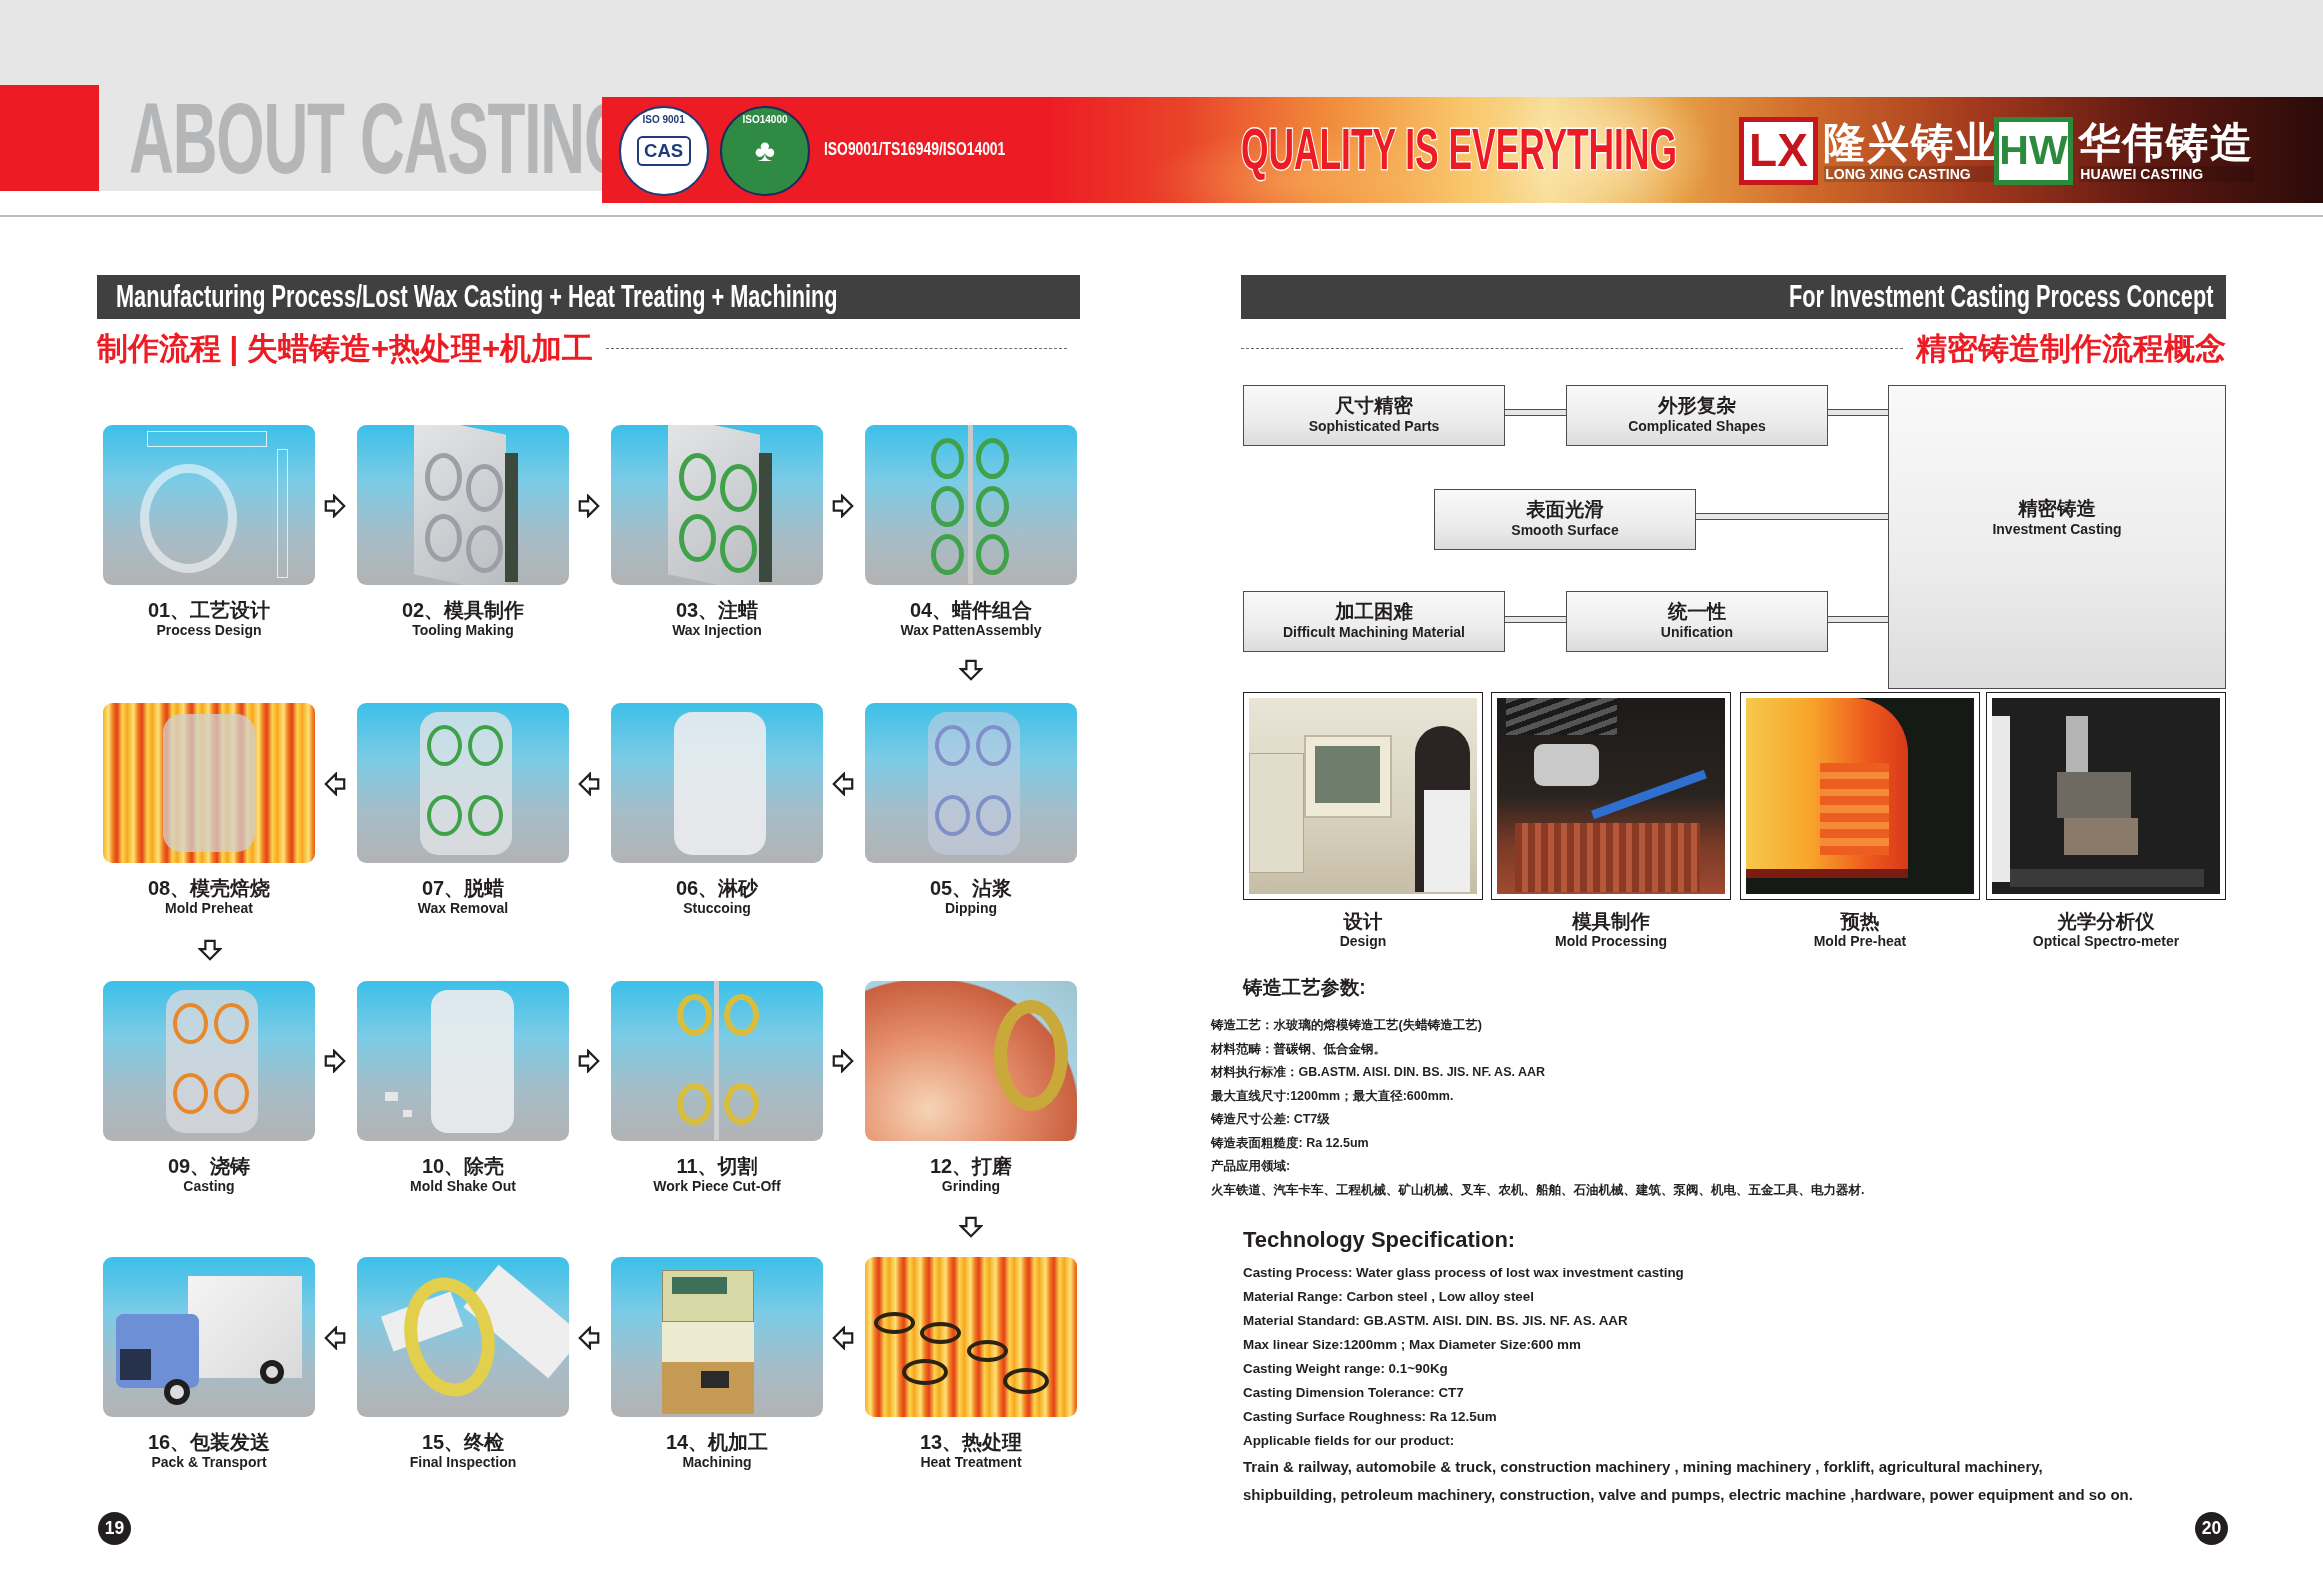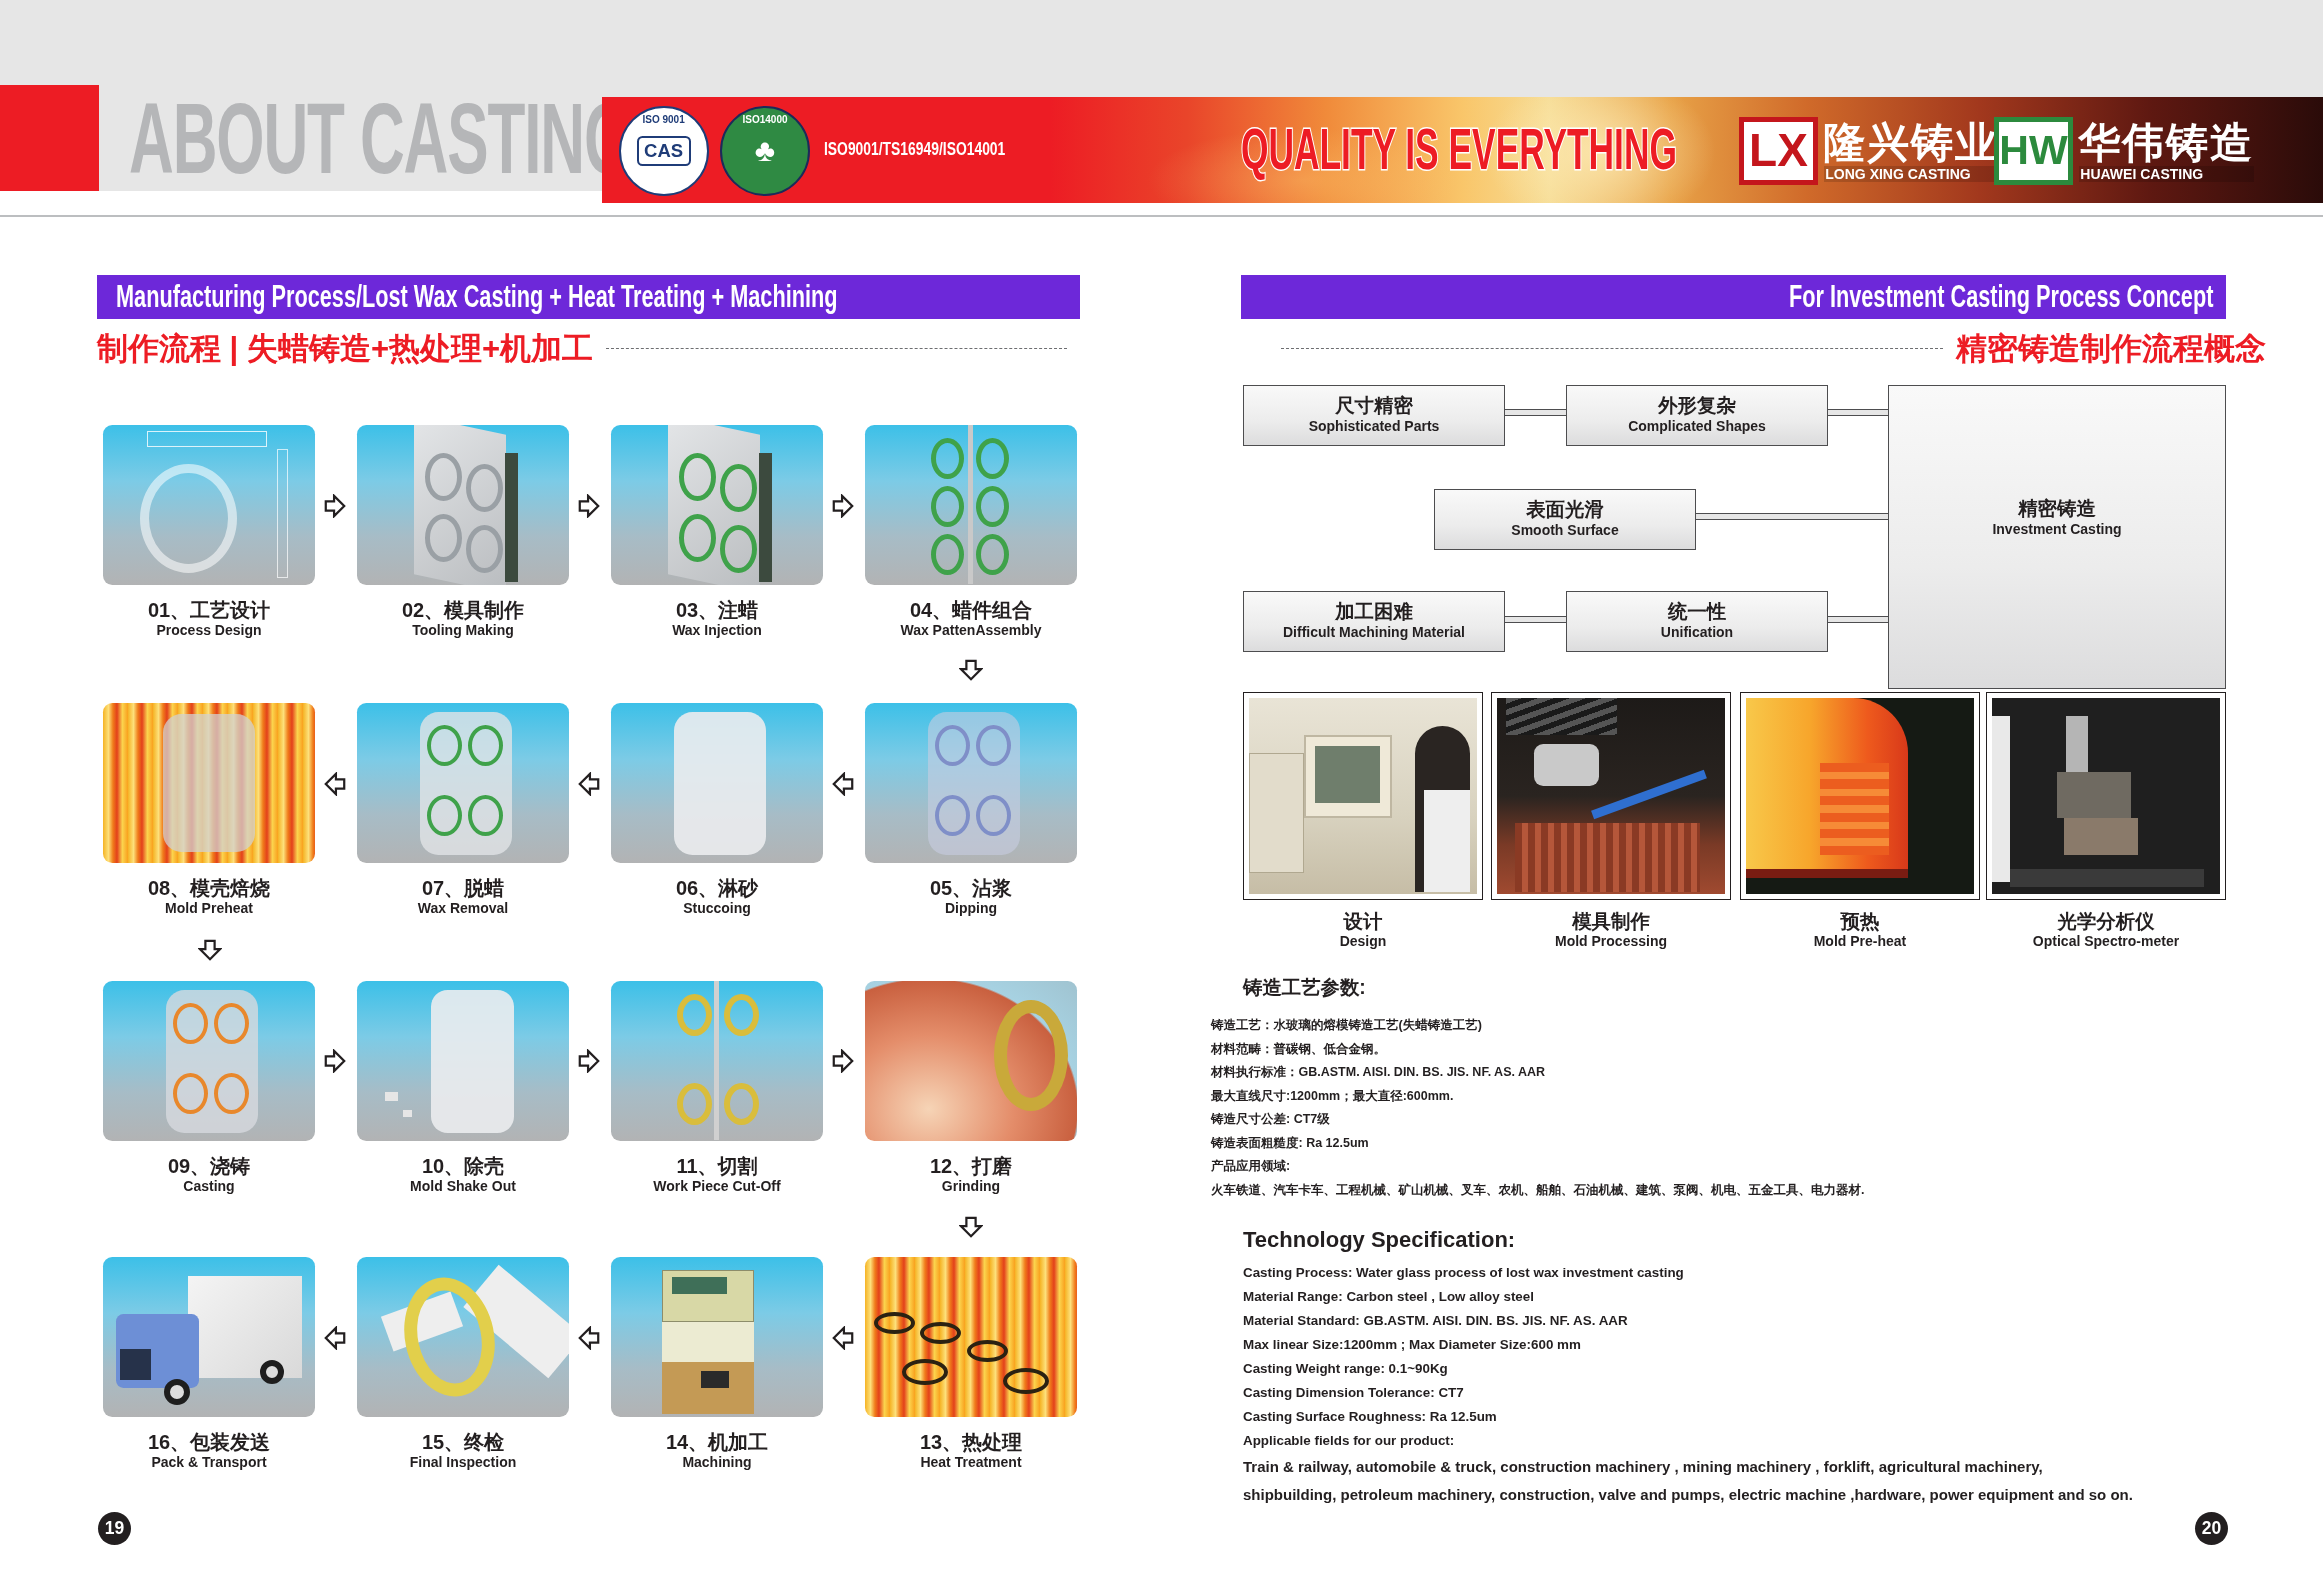--- a/index.html
+++ b/index.html
@@ -32,29 +32,29 @@
   .brand.longxing .brand-logo { background: #fff; border: 5.5px solid #c4161c; }
   .brand.longxing .brand-logo::before { content: "LX"; position: absolute; left: 0; top: 0; width: 100%; height: 100%; line-height: 57px; text-align: center; font-size: 46px; font-weight: bold; color: #c4161c; }
   .brand.huawei .brand-logo { background: #fff; border: 5.5px solid #2c8a3d; }
   .brand.huawei .brand-logo::before { content: "HW"; position: absolute; left: 0; top: 0; width: 100%; height: 100%; line-height: 57px; text-align: center; font-size: 41px; font-weight: bold; color: #2c8a3d; }
   .brand-text { display: flex; flex-direction: column; }
   .brand-cn { font-size: 42px; font-weight: bold; color: #ffffff; line-height: 46px; letter-spacing: 1.8px; }
   .brand-en { font-size: 14px; font-weight: bold; color: #ffffff; background: rgba(0,0,0,0.15); padding: 0 1.8px; letter-spacing: 0px; }
   .header-bottom-line { position: absolute; left: 0; top: 215px; width: 2324px; height: 1.8px; background: #bcbec0; }
 
   
-  .sec-bar { position: absolute; top: 275px; height: 44px; background: #6d28d9; }
+  .sec-bar { position: absolute; top: 275px; height: 44px; background: #404040; }
   .sec-bar.left { left: 97px; width: 983px; }
   .sec-bar.right { left: 1241px; width: 985px; }
   .sec-bar-text { position: absolute; top: 0; height: 44px; line-height: 44px; font-size: 31px; font-weight: bold; color: #ffffff; white-space: nowrap; transform: scaleX(0.7); }
   .sec-bar.left .sec-bar-text { left: 18.5px; transform-origin: left center; }
   .sec-bar.right .sec-bar-text { right: 13px; transform-origin: right center; }
   .sec-sub { position: absolute; top: 328px; height: 41px; display: flex; align-items: center; }
   .sec-sub.left { left: 97px; width: 983px; }
-  .sec-sub.right { left: 1281px; width: 985px; }
+  .sec-sub.right { left: 1241px; width: 985px; }
   .sec-sub-text { font-size: 31px; font-weight: bold; color: #ed1c24; white-space: nowrap; }
   .dash-line { flex: 1; border-top: 1.8px dashed #6d6e71; height: 0; margin: 0 13px; }
 
   
   .step { position: absolute; width: 212px; }
   .step-img { width: 212px; height: 160px; border-radius: 9.2px; overflow: hidden; position: relative;
      background: linear-gradient(180deg, #3cc0e8 0%, #7ccbe6 35%, #a7bcc6 70%, #b2b3b4 100%); }
   .step-img.fire { background: repeating-linear-gradient(90deg, #f5b324 0px, #fde07a 5.5px, #f07c1a 10px, #e3401b 14px, #fbd44e 19.4px, #f9a01d 25px); }
   .step-img.fire-grind { background: radial-gradient(ellipse 212px 185px at 30% 80%, #f6d4b6 0%, #e48d6a 40%, #c9603f 70%, #a7d2e2 71%, #9fc2cf 100%); }
   .step-label { text-align: center; margin-top: 13px; }

